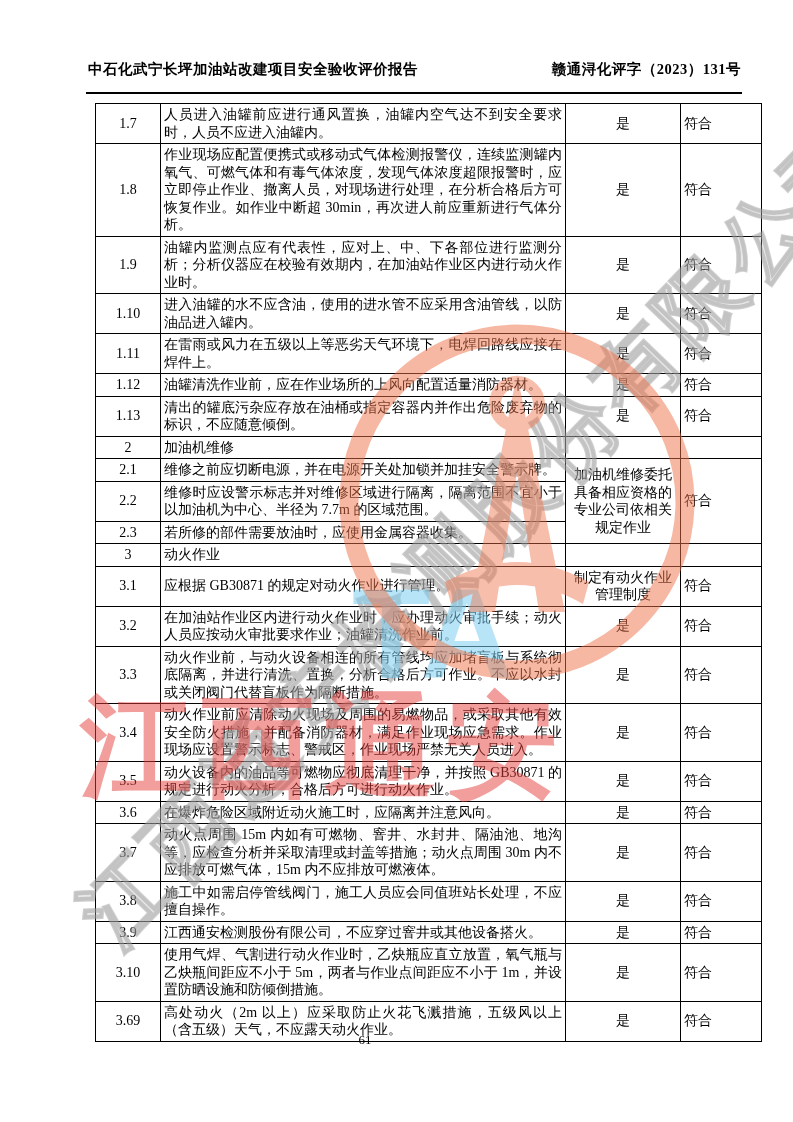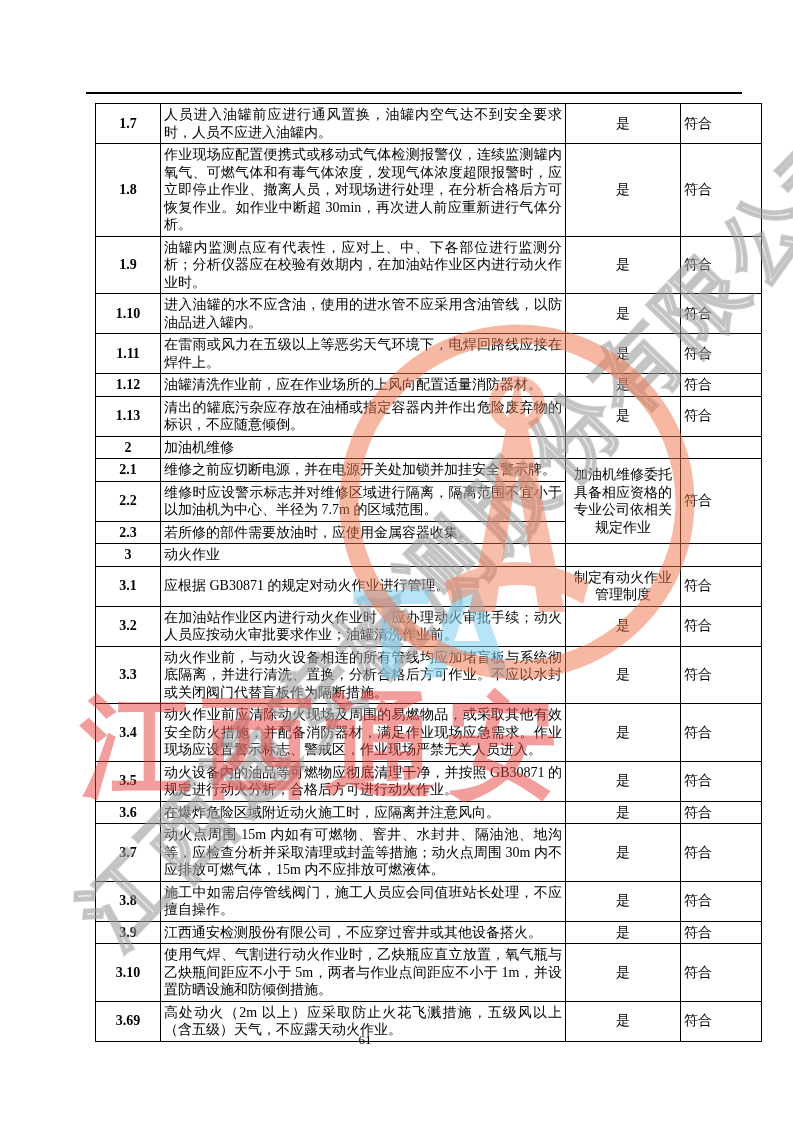--- a/index.html
+++ b/index.html
@@ -26,21 +26,21 @@
     table-layout:fixed;
   }
   table.checklist td{
     border:1px solid #000;
     font-size:14px;
     line-height:17.5px;
     padding:2px 3px;
     vertical-align:middle;
     word-break:break-all;
   }
-  td.no{width:58px;text-align:center;font-weight:bold;font-size:14px;padding:2px 1px;}
+  td.no{width:58px;text-align:center;font-weight:normal;font-size:14px;padding:2px 1px;}
   td.content{width:398px;text-align:justify;text-justify:inter-ideograph;}
   td.status{width:108px;text-align:center;}
   td.concl{width:74px;text-align:left;}
   .footer{
     position:absolute;left:0;top:1032px;width:730px;
     text-align:center;font-size:13px;
   }
   
   .wm{position:absolute;pointer-events:none;white-space:nowrap;}
   .wm-gray{
@@ -63,20 +63,22 @@
     color:rgba(228,62,58,0.50);
   }
   .wm-stamp{left:327px;top:312px;}
 </style>
 </head>
 <body>
 
 <div class="page">
 
   <div class="header">
+    <span>中石化武宁长坪加油站改建项目安全验收评价报告</span>
+    <span>赣通浔化评字（2023）131号</span>
   </div>
   <div class="header-rule"></div>
 
   <table class="checklist">
     <tbody>
       <tr>
         <td class="no">1.7</td>
         <td class="content">人员进入油罐前应进行通风置换，油罐内空气达不到安全要求时，人员不应进入油罐内。</td>
         <td class="status">是</td>
         <td class="concl">符合</td>

